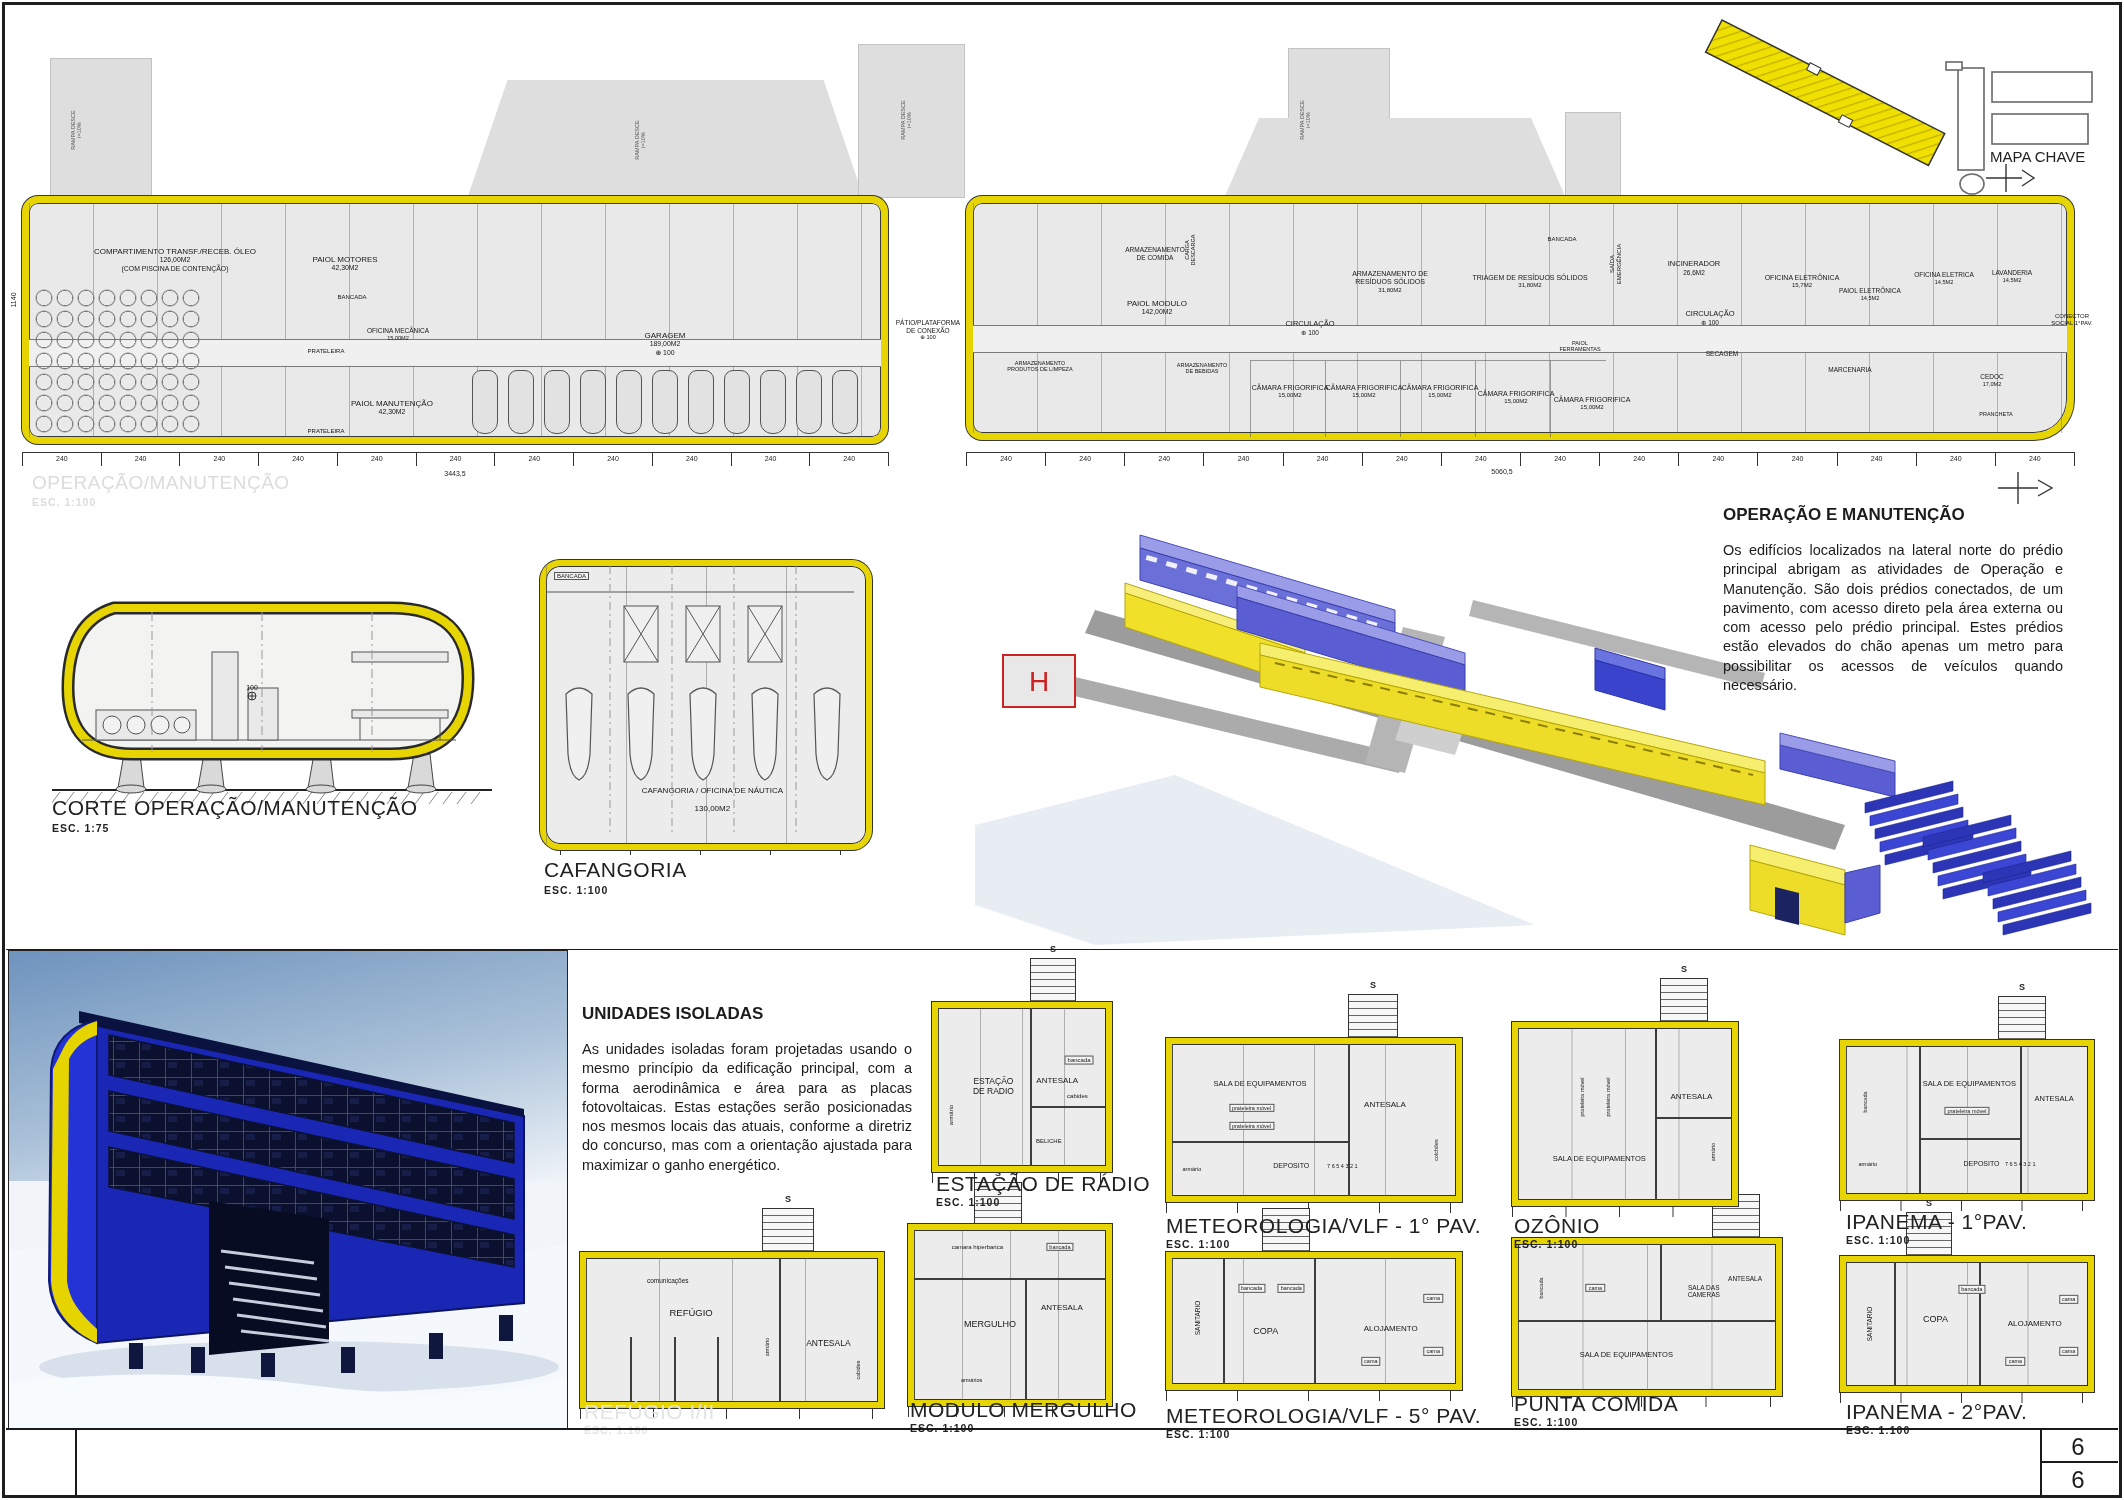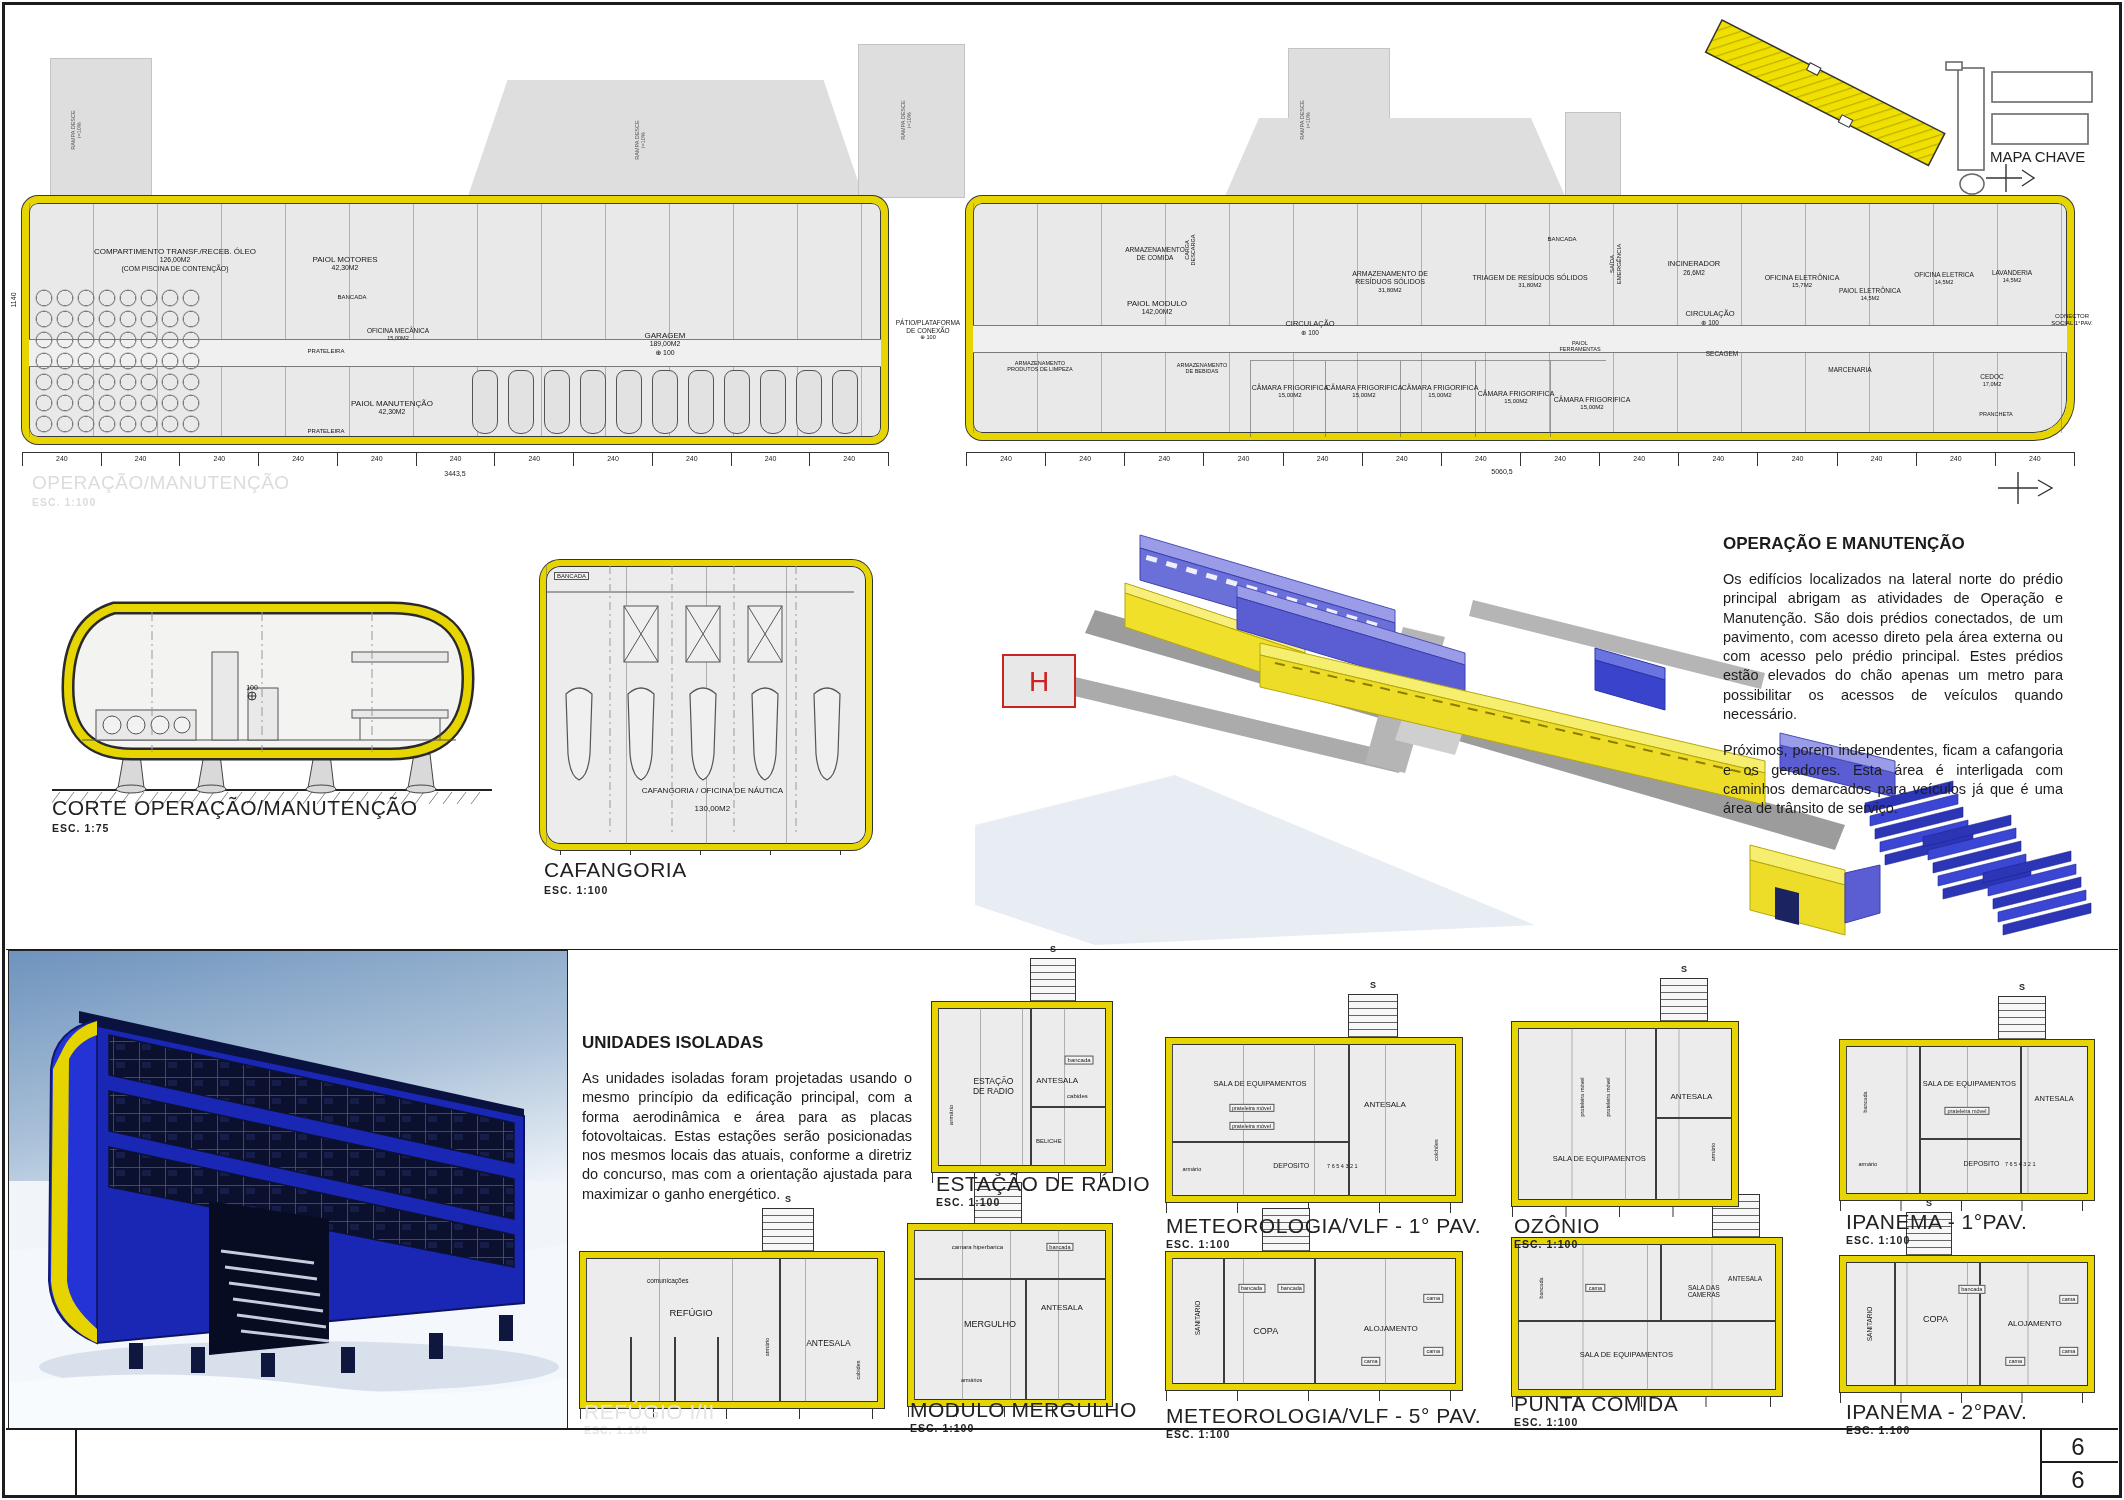--- a/index.html
+++ b/index.html
@@ -28,21 +28,21 @@
   .dimcell{flex:1;border-left:1px solid #333;font-size:7px;text-align:center;color:#222;padding-top:2px;}
   .dimtotal{position:absolute;font-size:7px;color:#222;transform:translateX(-50%);}
   .ramp{position:absolute;font-size:5.5px;color:#555;white-space:pre-line;text-align:center;
        transform:translate(-50%,-50%) rotate(-90deg);z-index:3;}
   
   .plan-title{position:absolute;font-size:21px;letter-spacing:.5px;color:#222;z-index:6;}
   .plan-scale{position:absolute;font-size:10.5px;font-weight:bold;letter-spacing:1px;color:#222;z-index:6;}
   .wm{color:#dcdcdc;}
   .wm2{color:#e4e4e4;}
   
-  .tblock{position:absolute;z-index:8;margin-top:29px;}
+  .tblock{position:absolute;z-index:8;}
   .block-title{font-weight:bold;font-size:17px;margin:0 0 16px 0;}
   .block-p{font-size:14.5px;line-height:1.33;text-align:justify;margin:0 0 17px 0;}
   
   .unit{position:absolute;background:#ececec;border:6px solid #e6d500;
         box-shadow:0 0 0 1px #333, inset 0 0 0 1px #333;z-index:4;}
   .unit .ugrid{position:absolute;inset:0;background-image:linear-gradient(90deg,rgba(100,100,100,.45) 0 1px,transparent 1px);
         background-size:25% 100%;}
   .part{position:absolute;background:#3d3d3d;z-index:2;}
   .stair{position:absolute;background:#f7f7f7;border:1px solid #333;
         background-image:repeating-linear-gradient(180deg,transparent 0 6px,#666 6px 7px);z-index:3;}
@@ -393,21 +393,20 @@
 
     <polygon points="775,340 870,365 870,380 775,355" fill="#f6ee6e" stroke="#b5a70a" stroke-width="1"></polygon>
     <polygon points="775,355 870,380 870,430 775,405" fill="#eedd28" stroke="#b5a70a" stroke-width="1"></polygon>
     <polygon points="870,368 905,360 905,408 870,418" fill="#5a5ed2" stroke="#3a3fae" stroke-width="1"></polygon>
     <polygon points="800,382 824,388 824,420 800,414" fill="#1b2460"></polygon>
   </svg>
 
   <div class="tblock" style="left:1723px;top:505px;width:340px;">
     <p class="block-title">OPERAÇÃO E MANUTENÇÃO</p>
     <p class="block-p">Os edifícios localizados na lateral norte do prédio principal abrigam as atividades de Operação e Manutenção. São dois prédios conectados, de um pavimento, com acesso direto pela área externa ou com acesso pelo prédio principal. Estes prédios estão elevados do chão apenas um metro para possibilitar os acessos de veículos quando necessário.</p>
-    <p class="block-p">Próximos, porem independentes, ficam a cafangoria e os geradores. Esta área é interligada com caminhos demarcados para veículos já que é uma área de trânsito de serviço.</p>
   </div>
 
   <div class="hline" style="left:6px;top:949px;width:2112px;height:1px;"></div>
 
   <div class="photo">
     <svg width="558" height="478" viewBox="0 0 558 478">
       <defs>
         <linearGradient id="skyg" x1="0" y1="0" x2="0.4" y2="1">
           <stop offset="0" stop-color="#6e93bd"></stop>
             <stop offset="0.55" stop-color="#a9c0d8"></stop>

